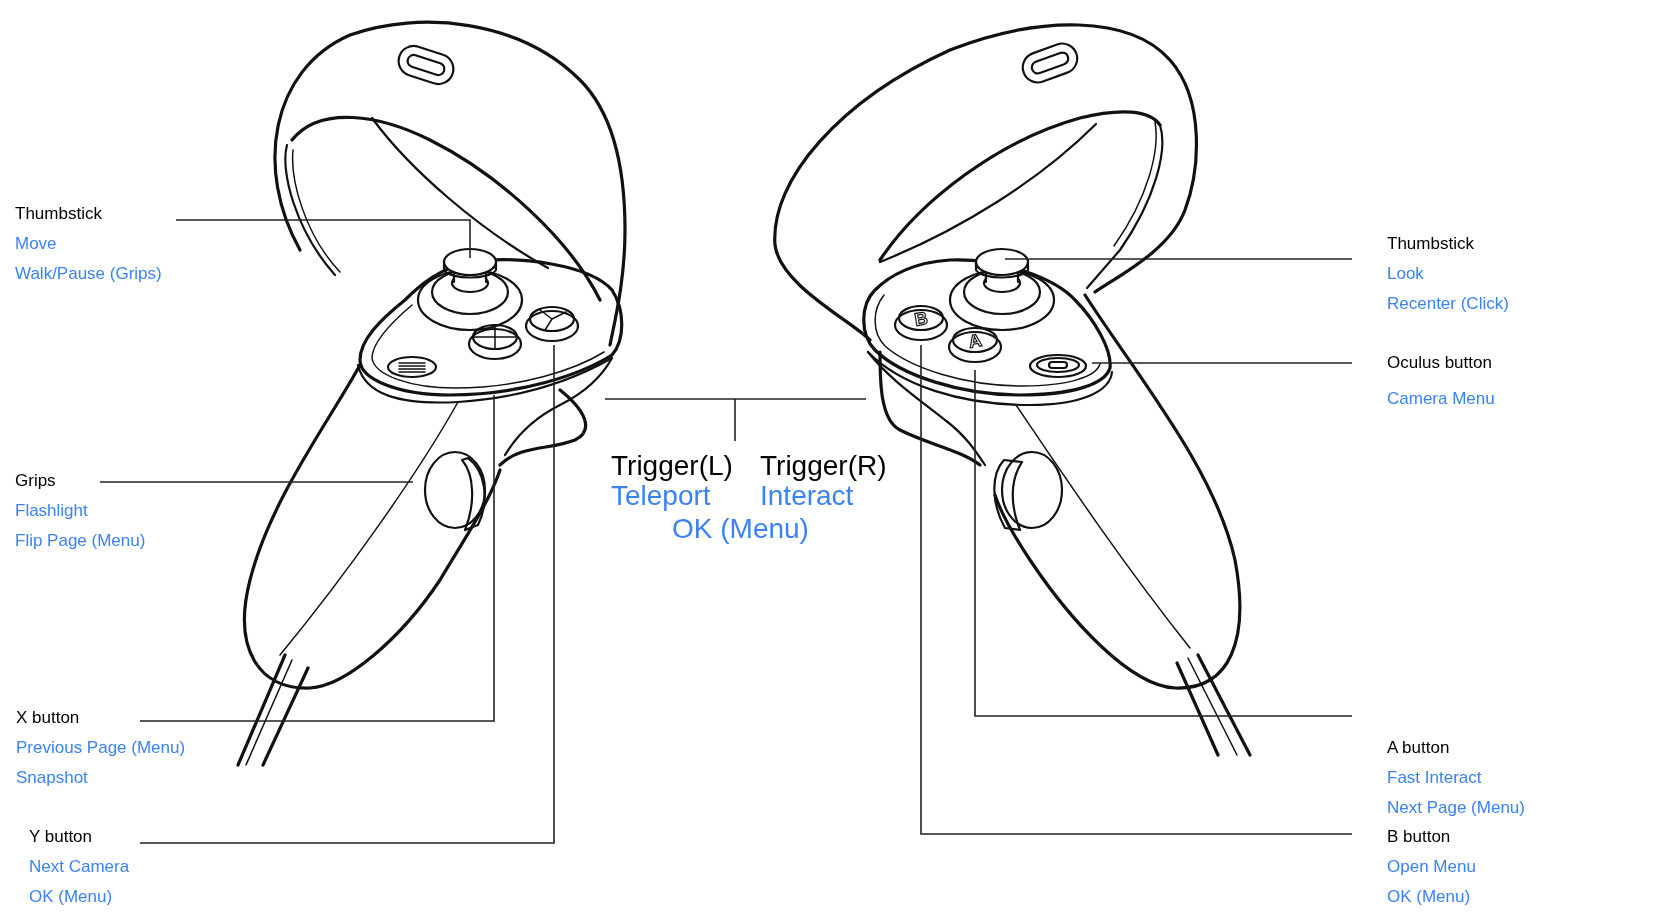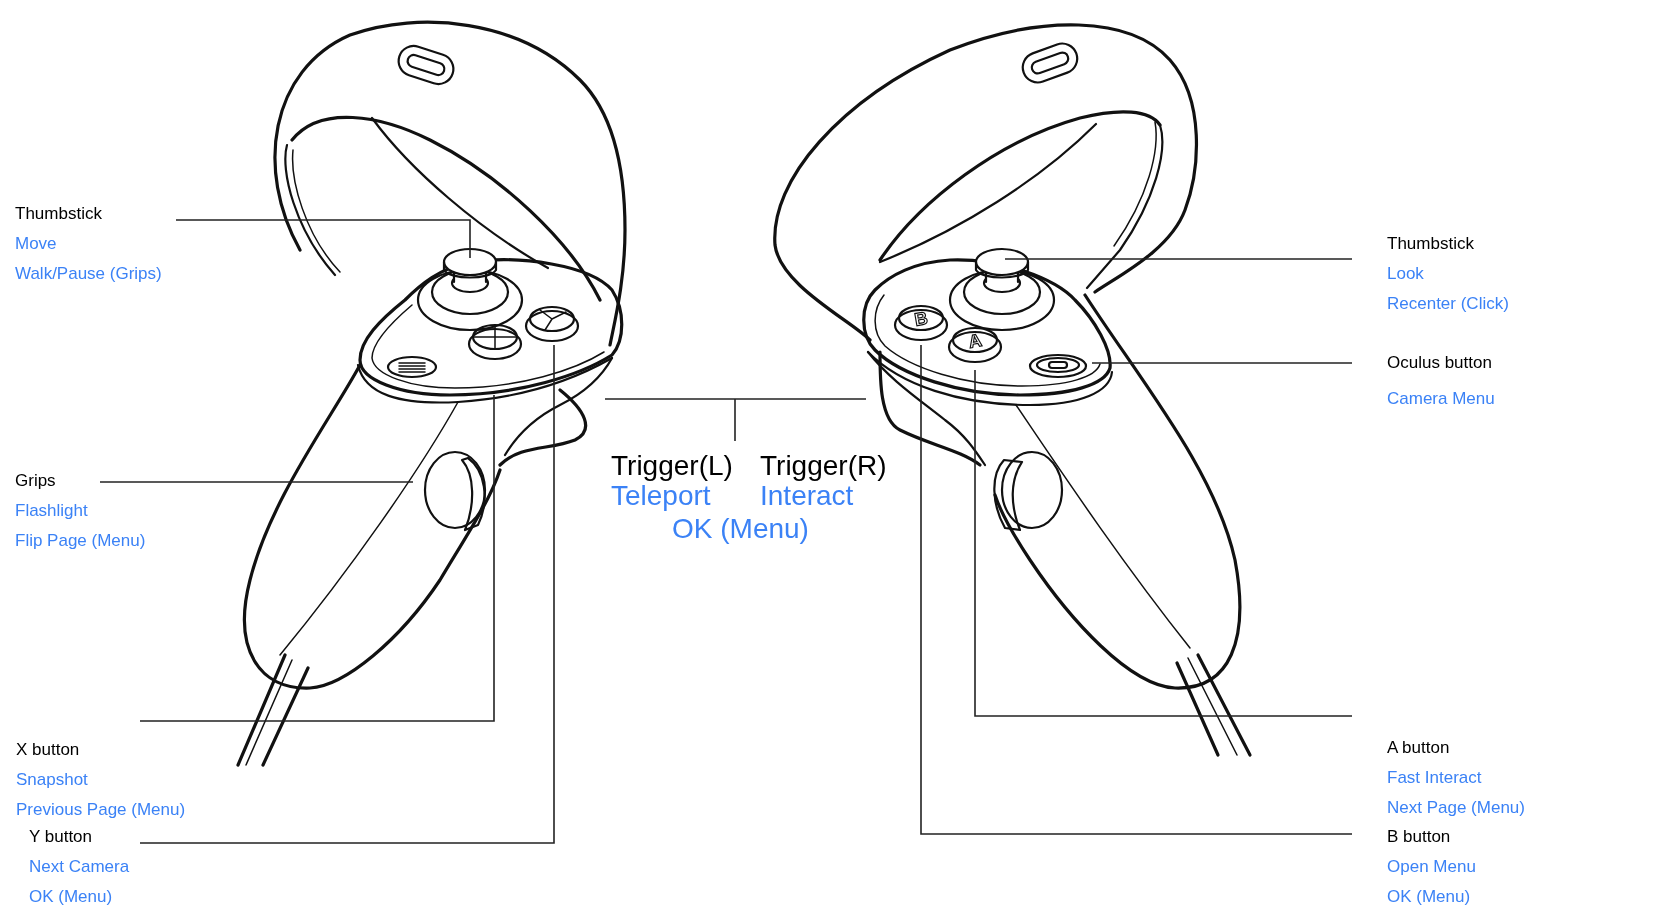--- a/index.html
+++ b/index.html
@@ -157,24 +157,24 @@
   <span class="label-sub">Move</span>
   <span class="label-sub">Walk/Pause (Grips)</span>
 </div>
 
 <div class="label-group" style="left:15px; top:466px;">
   <span class="label-title">Grips</span>
   <span class="label-sub">Flashlight</span>
   <span class="label-sub">Flip Page (Menu)</span>
 </div>
 
-<div class="label-group" style="left:16px; top:703px;margin-top:32px;">
+<div class="label-group" style="left:16px; top:703px;">
   <span class="label-title">X button</span>
+  <span class="label-sub">Previous Page (Menu)</span>
   <span class="label-sub">Snapshot</span>
-  <span class="label-sub">Previous Page (Menu)</span>
 </div>
 
 <div class="label-group" style="left:16px; top:822px;margin-left:13px;">
   <span class="label-title">Y button</span>
   <span class="label-sub">Next Camera</span>
   <span class="label-sub">OK (Menu)</span>
 </div>
 
 <div class="trig" style="left:611px; top:451px;">
   <span class="label-title">Trigger(L)</span>

